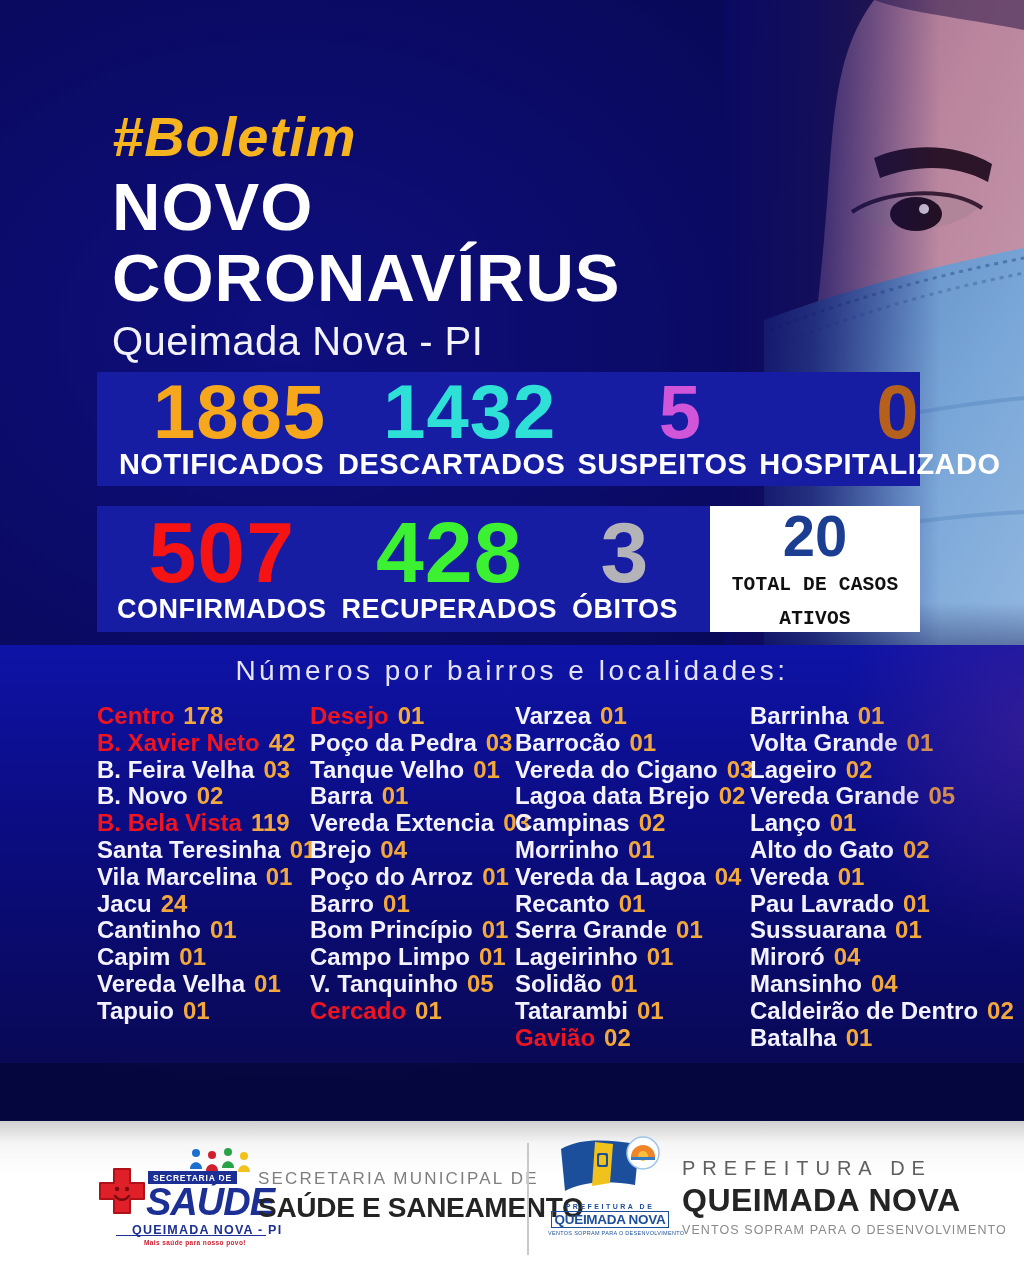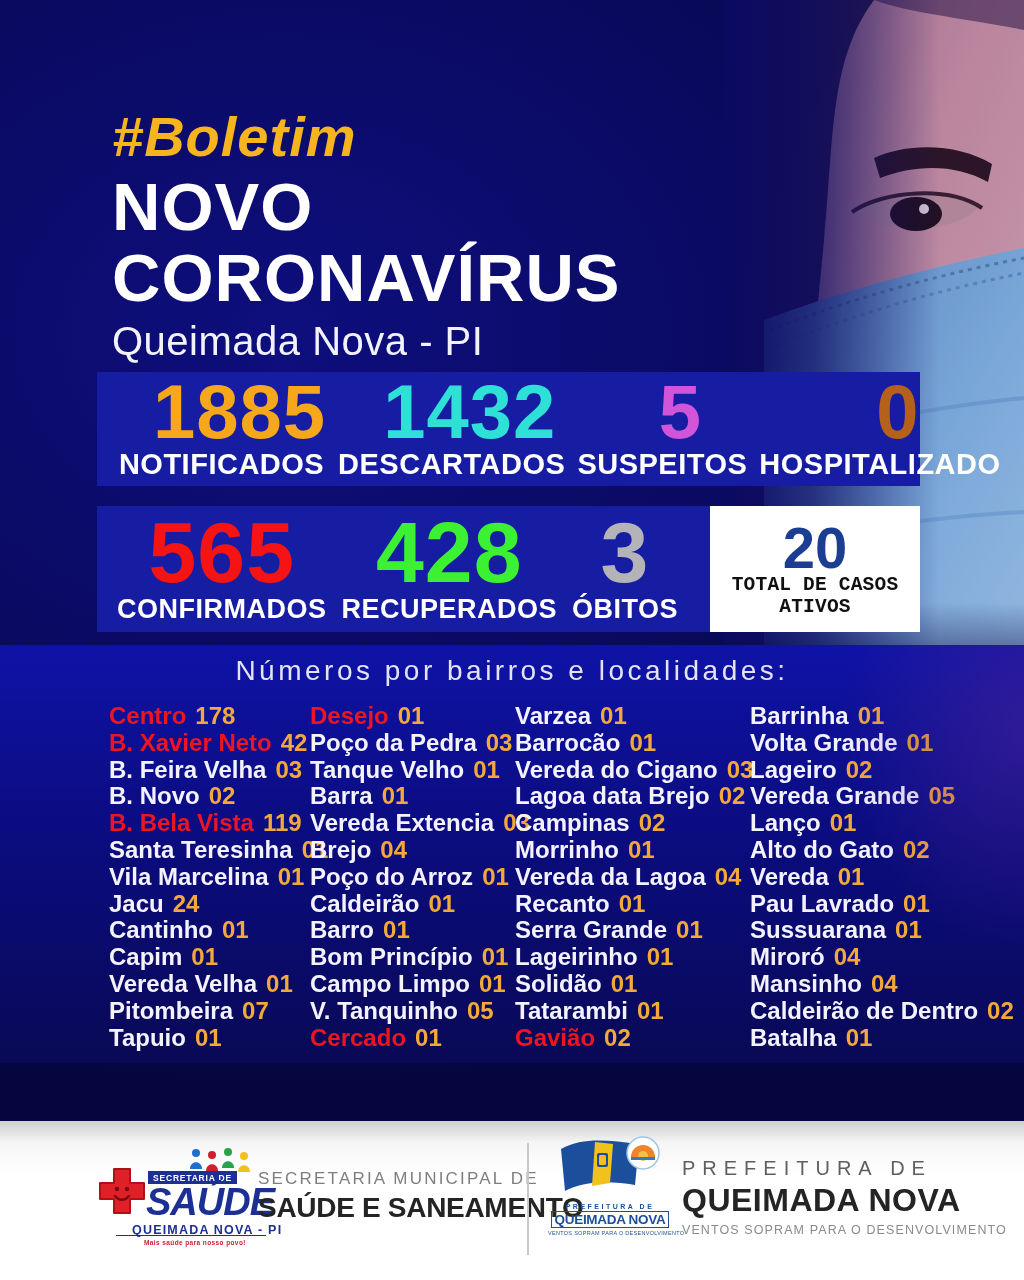--- a/index.html
+++ b/index.html
@@ -24,33 +24,33 @@
   .statsbar { position:absolute; background:#171da3; display:flex; align-items:center;
     justify-content:space-between; }
   .statsbar.row1 { left:97px; top:372px; width:823px; height:114px; padding:0 18px 0 14px; }
   .statsbar.row2 { left:97px; top:506px; width:613px; height:126px; padding:0 26px 0 14px; }
   .stat { text-align:center; padding:0 6px; }
   .row1 .stat-value { font-size:76px; font-weight:bold; line-height:.92; letter-spacing:1px;margin-left:36px; }
   .row1 .stat-label { font-size:29px; font-weight:bold; color:#ffffff; letter-spacing:.5px; margin-top:2px; }
   .row2 .stat-value { font-size:86px; font-weight:bold; line-height:.92; letter-spacing:1px; }
   .row2 .stat-label { font-size:27px; font-weight:bold; color:#ffffff; letter-spacing:.5px; margin-top:2px; }
   .active-box { position:absolute; left:710px; top:506px; width:210px; height:126px; background:#ffffff;
-    display:flex; flex-direction:column; align-items:center; justify-content:center; text-align:center; }
+    display:flex; flex-direction:column; align-items:center; justify-content:center; text-align:center;gap:12px; }
   .active-value { font-size:58px; font-weight:bold; color:#1c3e92; line-height:.95; }
   .active-label { font-size:19.5px; font-weight:bold; color:#101010; line-height:1.12; letter-spacing:.2px;font-family:Liberation Mono, monospace; }
   
   .band { position:absolute; left:0; top:645px; width:1024px; height:418px;
     background: linear-gradient(180deg, #0e13a6 0%, #0b0c80 45%, #090956 100%); }
   .band::after { content:""; position:absolute; right:0; top:0; width:260px; height:100%;
     background: radial-gradient(ellipse 260px 320px at 100% 20%, rgba(88,40,150,.45), rgba(88,40,150,0) 70%);
     pointer-events:none; }
   .band-title { position:absolute; left:0; top:10px; width:100%; text-align:center;
     font-size:28px; color:#e4e2f6; letter-spacing:3.5px; }
   .bcol { position:absolute; top:58px; }
-  .bcol.c1 { left:109px; } .bcol.c2 { left:310px; } .bcol.c3 { left:515px; } .bcol.c4 { left:750px; }
+  .bcol.c1 { left:97px; } .bcol.c2 { left:310px; } .bcol.c3 { left:515px; } .bcol.c4 { left:750px; }
   .bairro { font-size:24px; font-weight:bold; line-height:26.8px; white-space:nowrap; }
   .bname { color:#f4f2ff; margin-right:9px; }
   .bname.active { color:#ee1420; }
   .bnum { color:#f2a83a; }
   
   .legend-bar { position:absolute; left:6px; top:1063px; width:1012px; height:58px; background:#161c96;
     display:flex; align-items:center; justify-content:center; color:#ffffff; font-size:29px; }
   .legend-square { display:inline-block; width:21px; height:26px; background:#f01015; margin-right:13px; }
   .lg-bold { font-weight:bold; letter-spacing:-0.5px; }
   .lg-thin { font-weight:normal; letter-spacing:-0.5px; }
@@ -152,21 +152,21 @@
 
       <div class="stat">
         <div class="stat-value" style="color: rgb(181, 97, 28);">0</div>
         <div class="stat-label">HOSPITALIZADO</div>
       </div>
     </div>
 
   <div class="statsbar row2">
 
       <div class="stat">
-        <div class="stat-value" style="color: rgb(245, 19, 19);">565</div>
+        <div class="stat-value" style="color: rgb(245, 19, 19);">507</div>
         <div class="stat-label">CONFIRMADOS</div>
       </div>
 
       <div class="stat">
         <div class="stat-value" style="color: rgb(60, 240, 50);">428</div>
         <div class="stat-label">RECUPERADOS</div>
       </div>
 
       <div class="stat">
         <div class="stat-value" style="color: rgb(180, 180, 184);">3</div>
@@ -221,23 +221,20 @@
         </div>
 
         <div class="bairro">
           <span class="bname">Capim</span><span class="bnum">01</span>
         </div>
 
         <div class="bairro">
           <span class="bname">Vereda Velha</span><span class="bnum">01</span>
         </div>
 
-        <div class="bairro">
-          <span class="bname">Pitombeira</span><span class="bnum">07</span>
-        </div>
 
         <div class="bairro">
           <span class="bname">Tapuio</span><span class="bnum">01</span>
         </div>
       </div>
     <div class="bcol c2">
 
         <div class="bairro">
           <span class="bname active">Desejo</span><span class="bnum">01</span>
         </div>
@@ -259,23 +256,20 @@
         </div>
 
         <div class="bairro">
           <span class="bname">Brejo</span><span class="bnum">04</span>
         </div>
 
         <div class="bairro">
           <span class="bname">Poço do Arroz</span><span class="bnum">01</span>
         </div>
 
-        <div class="bairro">
-          <span class="bname">Caldeirão</span><span class="bnum">01</span>
-        </div>
 
         <div class="bairro">
           <span class="bname">Barro</span><span class="bnum">01</span>
         </div>
 
         <div class="bairro">
           <span class="bname">Bom Princípio</span><span class="bnum">01</span>
         </div>
 
         <div class="bairro">

